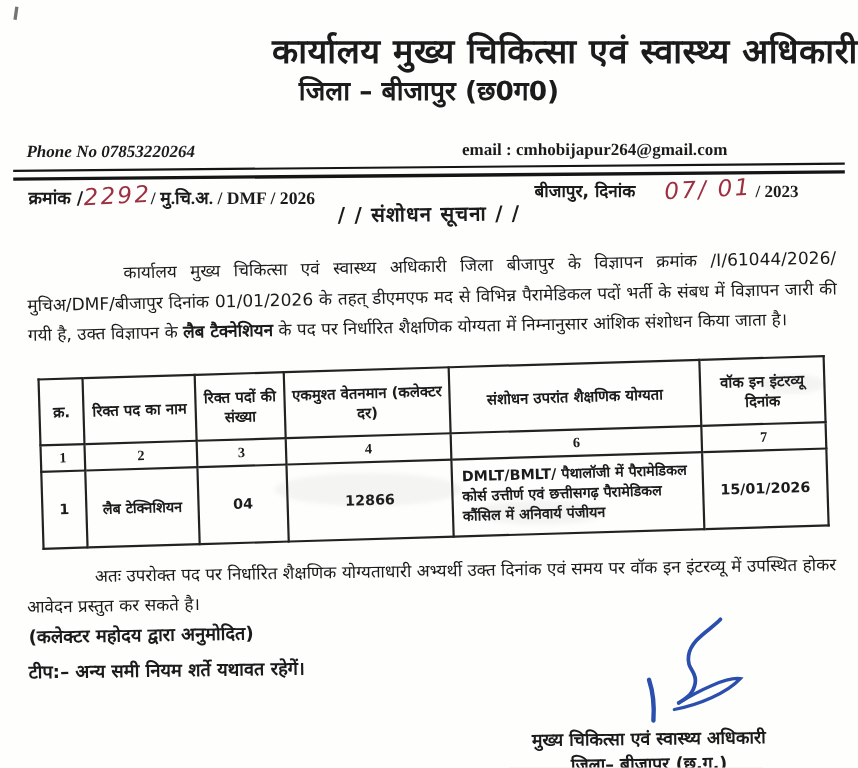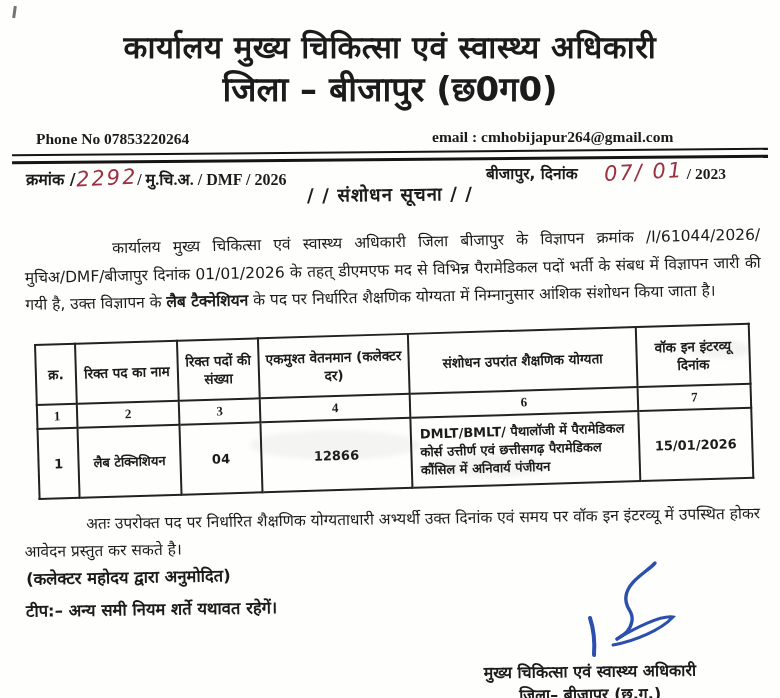--- a/index.html
+++ b/index.html
@@ -4,26 +4,26 @@
 <style>
   html,body{margin:0;padding:0;background:#e8e8e8;}
   .page{
     position:relative; width:780px; height:698px; margin:0 auto;
     background:#fefefd; overflow:hidden; color:#1b1b1b;
     font-family:"DejaVu Sans", sans-serif;
   }
   
   .title{position:absolute; top:28px; left:0; width:100%; text-align:center;
          font-weight:700; line-height:1.28;}
-  .title .l1{font-size:31px; letter-spacing:.5px;}
-  .title .l2{font-size:34px;}
+  .title .l1{font-size:31px; letter-spacing:.5px;text-align:right;}
+  .title .l2{font-size:24px;}
   .contact{position:absolute; top:128px; left:0; width:100%;
            font-family:"Liberation Serif", serif; font-weight:700; font-size:15.5px;}
-  .contact .phone{position:absolute; left:36px; top:2px;}
-  .contact .email{position:absolute; left:432px; top:0;}
+  .contact .phone{position:absolute; left:24px; top:2px;font-style:italic;}
+  .contact .email{position:absolute; left:420px; top:0;}
   .rule{position:absolute; top:151px; left:12px; width:756px; height:5px;
         border-top:2.5px solid #151515; border-bottom:3px solid #151515;
         transform:rotate(-0.5deg);}
   .refrow{position:absolute; top:160px; left:0; width:100%; height:36px;}
   .ref-left{position:absolute; left:26px; top:6px; font-size:16px; font-weight:700;}
   .ref-left .printed-num{font-family:Liberation Serif, serif;}
   .hw{color:#9c3040; font-size:21px; font-weight:400;
       font-style:italic; letter-spacing:2px; display:inline-block; transform:rotate(-3deg);}
   .ref-right{position:absolute; left:486px; top:0; font-size:15.5px; font-weight:700;}
   .ref-right .hw{margin:0 4px 0 26px;}

